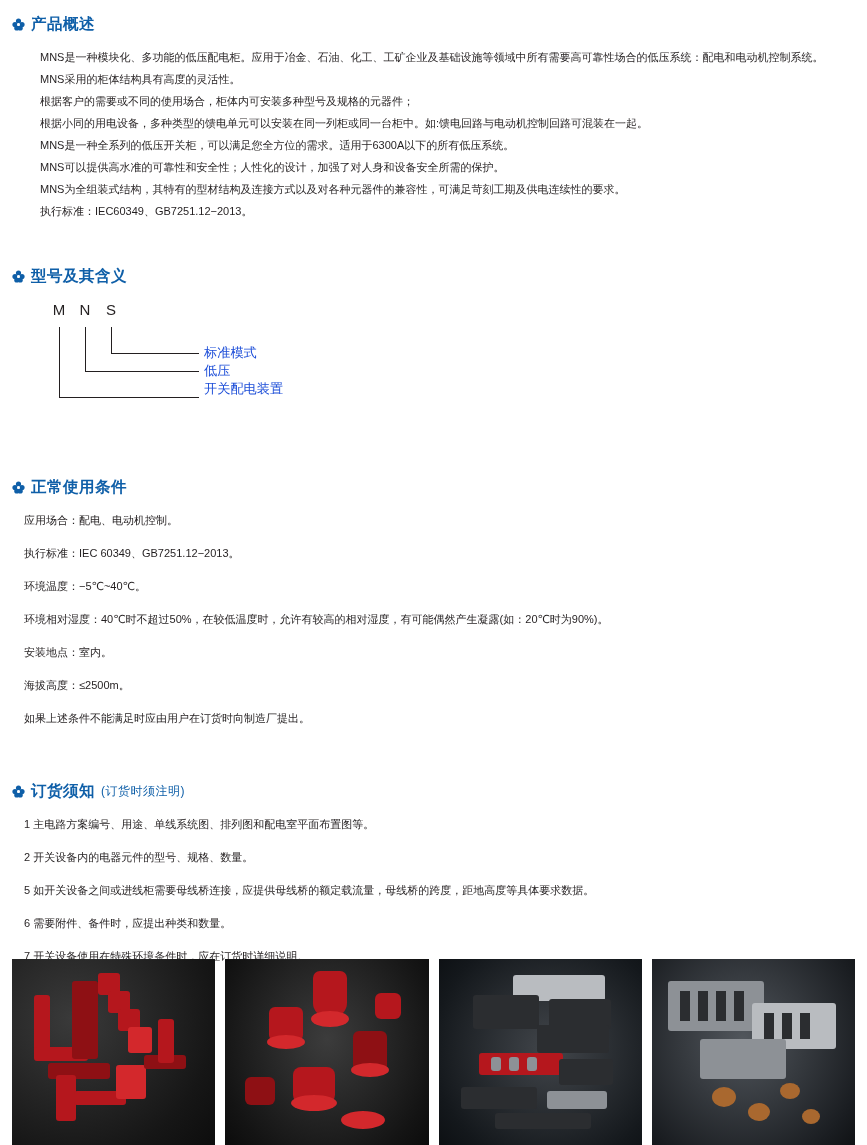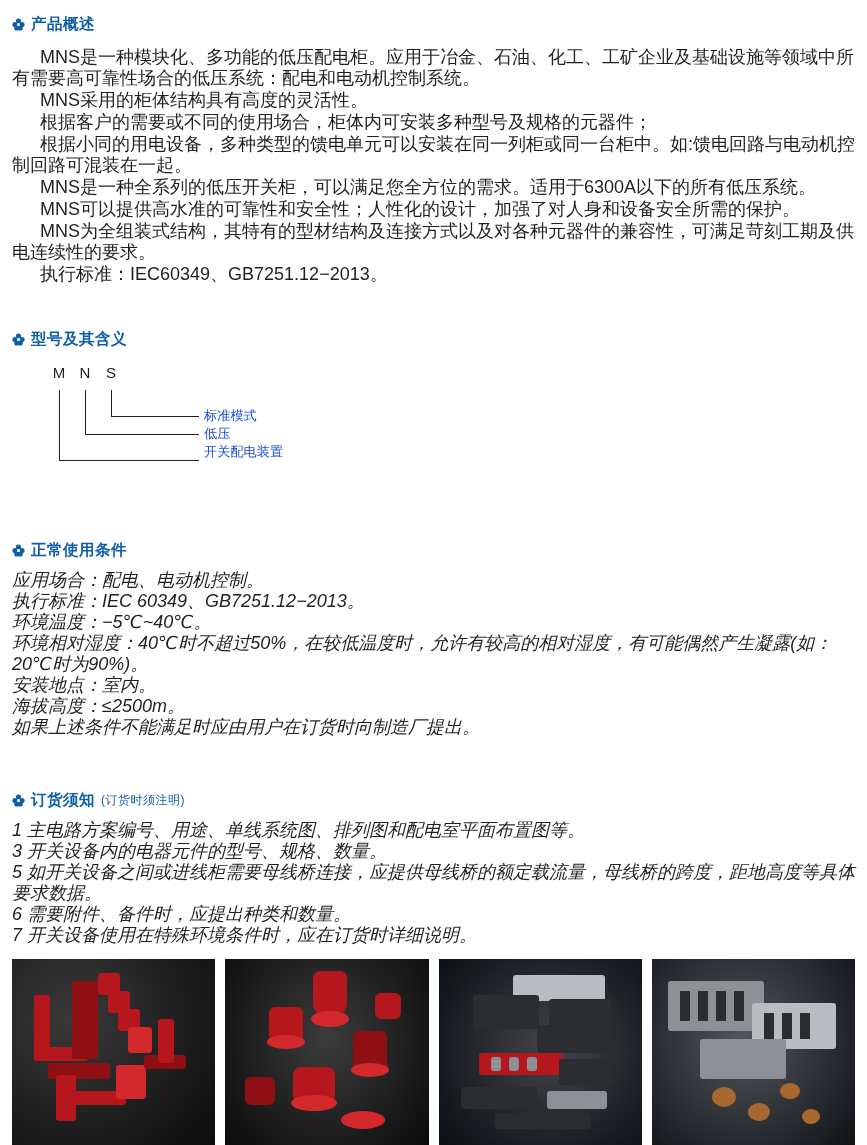--- a/index.html
+++ b/index.html
@@ -40,21 +40,21 @@
     flex: 0 0 13px;
   }
   .sec-head .flower svg { display:block; }
   .sec-head .note {
     font-size: 12px;
     font-weight: normal;
     color: #0f5fa8;
   }
   
   .para {
-    font-size: 18px;
+    font-size: 11px;
     line-height: 21px;
     color: #231f20;
     margin: 0;
   }
   .para.indent { text-indent: 28px; }
   .block-1 { margin-top: 12px; }
   .block-1 .para { margin-bottom: 1px; }
 
   
   .model-wrap {
@@ -81,21 +81,21 @@
     background: #231f20;
   }
   .mlabel {
     position: absolute;
     font-size: 13.2px;
     color: #1d4ed8;
     white-space: nowrap;
   }
 
   
-  .list .para { margin: 0; font-style: italic; }
+  .list .para { margin: 12px; }
 
   
   .photos {
     position: absolute;
     left: 12px;
     bottom: 0;
     width: 843px;
     height: 200px;
     display: flex;
     gap: 10px;
@@ -218,21 +218,21 @@
         <circle cx="8.2" cy="10" r="2.6" fill="#0f5fa8"></circle>
         <circle cx="6.5" cy="6.5" r="1.5" fill="#ffffff"></circle>
       </svg>
     </span>
     <span>订货须知</span>
     <span class="note">(订货时须注明)</span>
   </div>
 
   <div class="list" style="margin-top:9px;">
     <p class="para">1 主电路方案编号、用途、单线系统图、排列图和配电室平面布置图等。</p>
-    <p class="para">3 开关设备内的电器元件的型号、规格、数量。</p>
+    <p class="para">2 开关设备内的电器元件的型号、规格、数量。</p>
     <p class="para">5 如开关设备之间或进线柜需要母线桥连接，应提供母线桥的额定载流量，母线桥的跨度，距地高度等具体要求数据。</p>
     <p class="para">6 需要附件、备件时，应提出种类和数量。</p>
     <p class="para">7 开关设备使用在特殊环境条件时，应在订货时详细说明。</p>
   </div>
 
   <div class="photos">
 
     <div class="photo p1">
       <div class="sh red rounded" style="left:22px; top:36px; width:16px; height:60px;"></div>
       <div class="sh red rounded" style="left:22px; top:88px; width:54px; height:14px;"></div>

